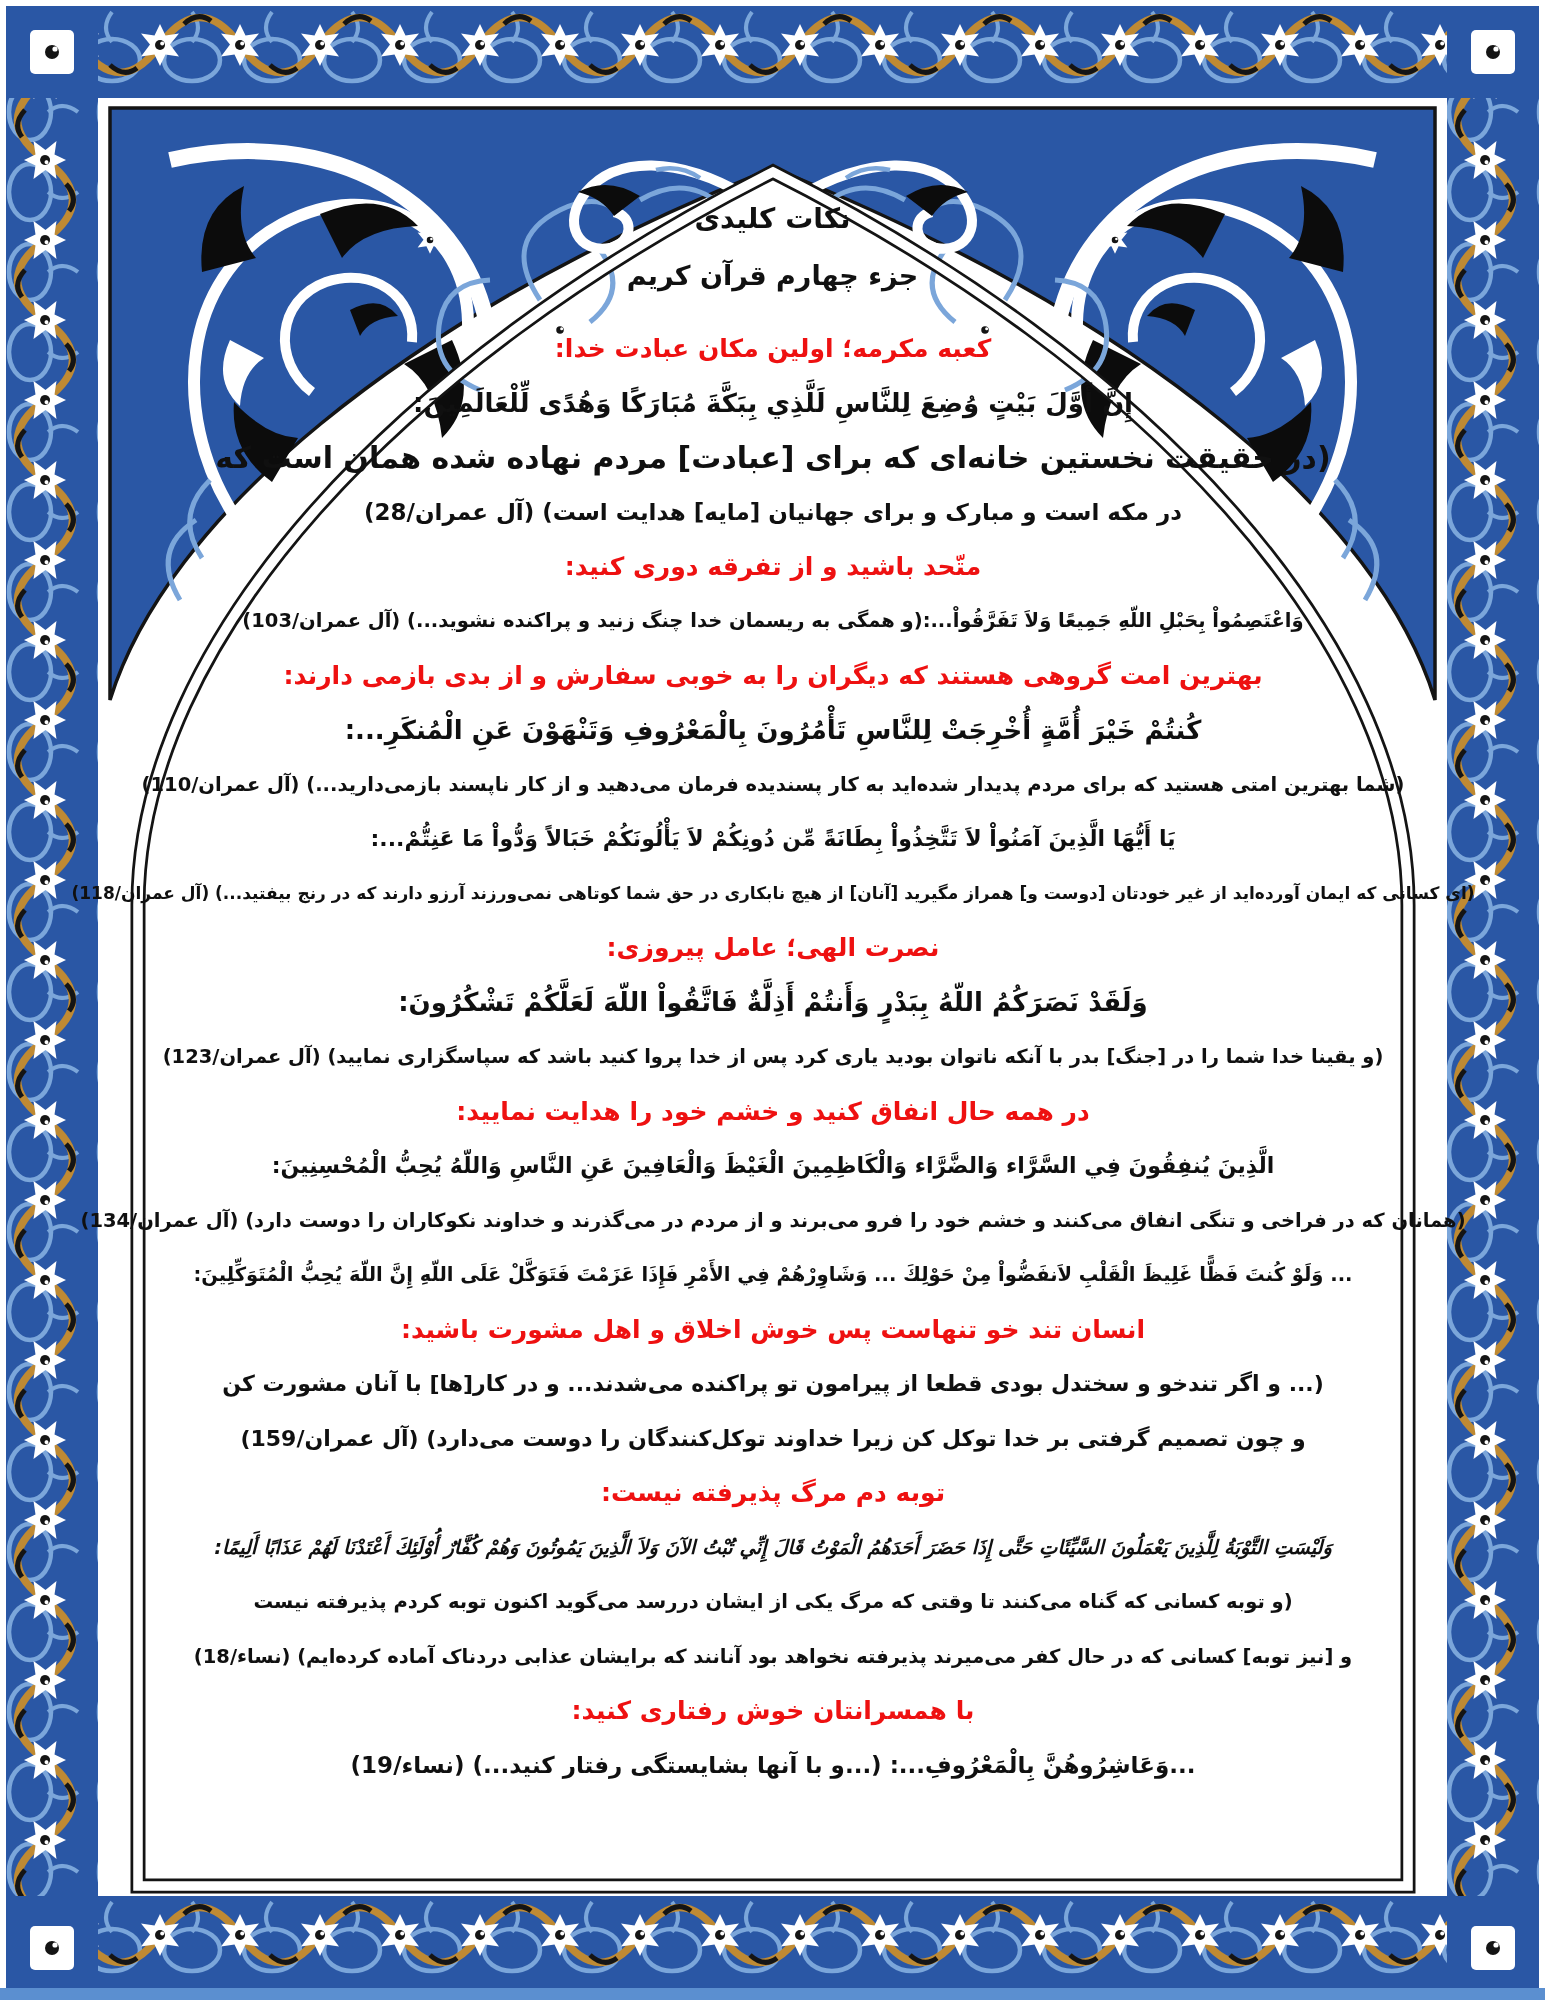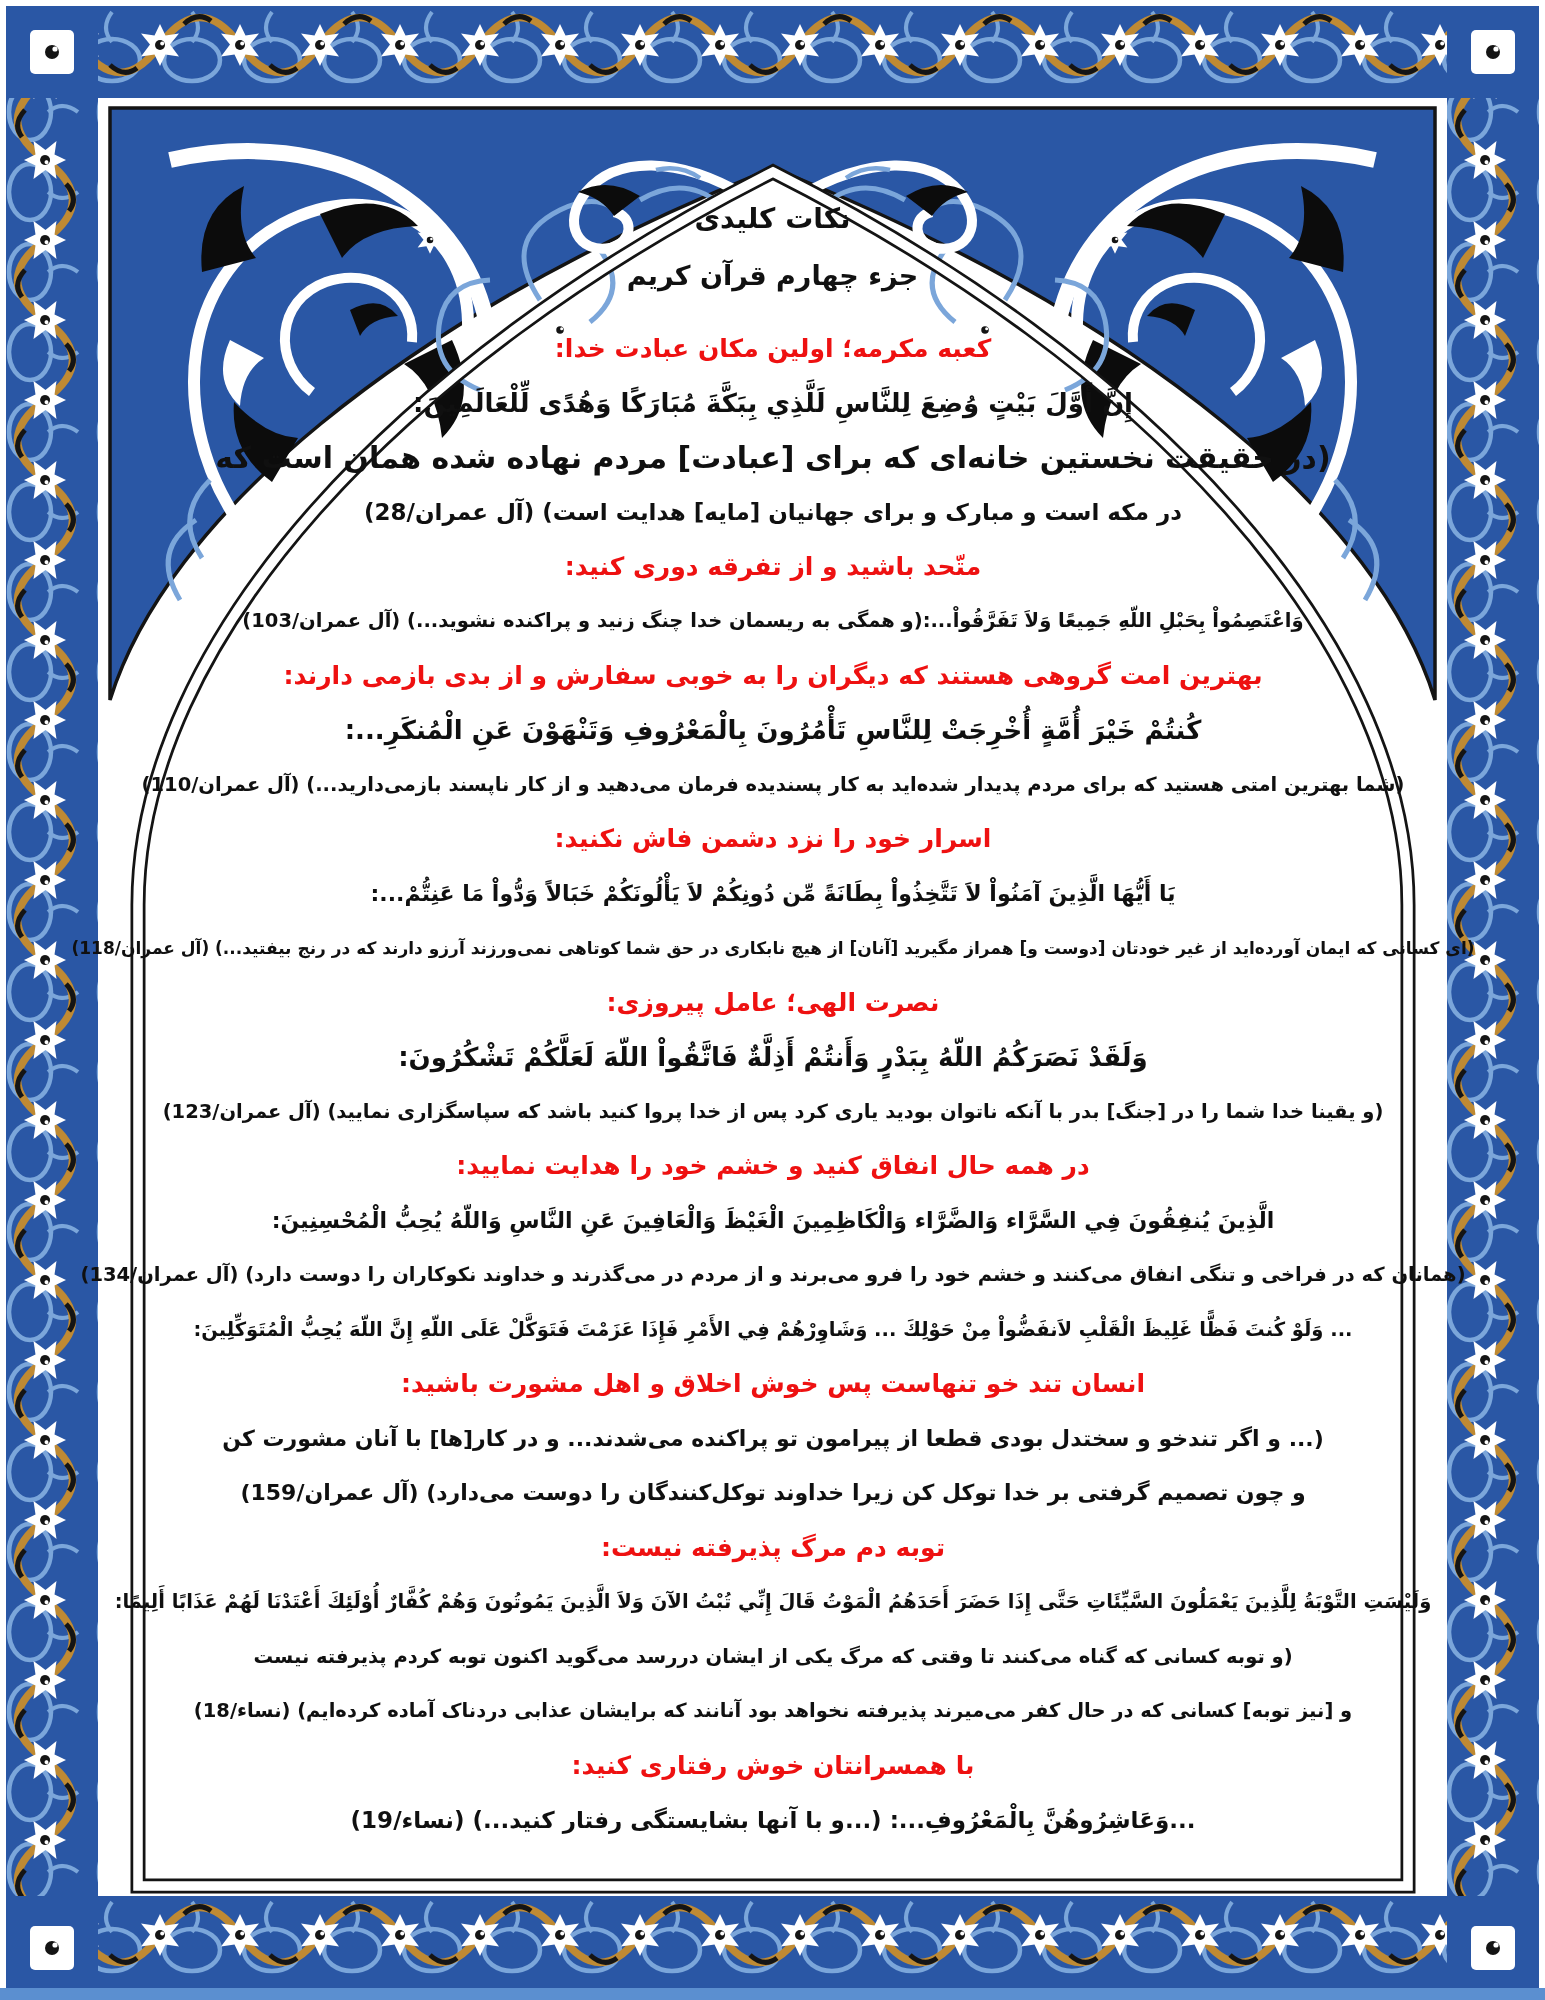--- a/index.html
+++ b/index.html
@@ -151,34 +151,33 @@
   <div id="sections">
       <div class="line heading" style="font-size: 25px;">کعبه مکرمه؛ اولین مکان عبادت خدا:</div>
       <div class="line arabic" style="font-size: 26px;">إِنَّ أَوَّلَ بَيْتٍ وُضِعَ لِلنَّاسِ لَلَّذِي بِبَكَّةَ مُبَارَكًا وَهُدًى لِّلْعَالَمِينَ:</div>
       <div class="line fa" style="font-size: 30px;">(در حقیقت نخستین خانه‌ای که برای [عبادت] مردم نهاده شده همان است که</div>
       <div class="line fa" style="font-size: 23px;">در مکه است و مبارک و برای جهانیان [مایه] هدایت است) (آل عمران/28)</div>
       <div class="line heading" style="font-size: 25px;">متّحد باشید و از تفرقه دوری کنید:</div>
       <div class="line mixed" style="font-size: 19.5px;">وَاعْتَصِمُواْ بِحَبْلِ اللّهِ جَمِيعًا وَلاَ تَفَرَّقُواْ...:(و همگی به ریسمان خدا چنگ زنید و پراکنده نشوید...) (آل عمران/103)</div>
       <div class="line heading" style="font-size: 25px;">بهترین امت گروهی هستند که دیگران را به خوبی سفارش و از بدی بازمی دارند:</div>
       <div class="line arabic" style="font-size: 26px;">كُنتُمْ خَيْرَ أُمَّةٍ أُخْرِجَتْ لِلنَّاسِ تَأْمُرُونَ بِالْمَعْرُوفِ وَتَنْهَوْنَ عَنِ الْمُنكَرِ...:</div>
       <div class="line fa" style="font-size: 19.5px;">(شما بهترین امتی هستید که برای مردم پدیدار شده‌اید به کار پسندیده فرمان می‌دهید و از کار ناپسند بازمی‌دارید...) (آل عمران/110)</div>
-      <div class="line heading" style="font-size: 25px;">اسرار خود را نزد دشمن فاش نکنید:</div>
       <div class="line arabic" style="font-size: 22px;">يَا أَيُّهَا الَّذِينَ آمَنُواْ لاَ تَتَّخِذُواْ بِطَانَةً مِّن دُونِكُمْ لاَ يَأْلُونَكُمْ خَبَالاً وَدُّواْ مَا عَنِتُّمْ...:</div>
       <div class="line fa" style="font-size: 17px;">(ای کسانی که ایمان آورده‌اید از غیر خودتان [دوست و] همراز مگیرید [آنان] از هیچ نابکاری در حق شما کوتاهی نمی‌ورزند آرزو دارند که در رنج بیفتید...) (آل عمران/118)</div>
       <div class="line heading" style="font-size: 25px;">نصرت الهی؛ عامل پیروزی:</div>
       <div class="line arabic" style="font-size: 26px;">وَلَقَدْ نَصَرَكُمُ اللّهُ بِبَدْرٍ وَأَنتُمْ أَذِلَّةٌ فَاتَّقُواْ اللّهَ لَعَلَّكُمْ تَشْكُرُونَ:</div>
       <div class="line fa" style="font-size: 19.5px;">(و یقینا خدا شما را در [جنگ] بدر با آنکه ناتوان بودید یاری کرد پس از خدا پروا کنید باشد که سپاسگزاری نمایید) (آل عمران/123)</div>
       <div class="line heading" style="font-size: 25px;">در همه حال انفاق کنید و خشم خود را هدایت نمایید:</div>
       <div class="line arabic" style="font-size: 22px;">الَّذِينَ يُنفِقُونَ فِي السَّرَّاء وَالضَّرَّاء وَالْكَاظِمِينَ الْغَيْظَ وَالْعَافِينَ عَنِ النَّاسِ وَاللّهُ يُحِبُّ الْمُحْسِنِينَ:</div>
       <div class="line fa" style="font-size: 19.5px;">(همانان که در فراخی و تنگی انفاق می‌کنند و خشم خود را فرو می‌برند و از مردم در می‌گذرند و خداوند نکوکاران را دوست دارد) (آل عمران/134)</div>
       <div class="line arabic" style="font-size: 19.5px;">... وَلَوْ كُنتَ فَظًّا غَلِيظَ الْقَلْبِ لاَنفَضُّواْ مِنْ حَوْلِكَ ... وَشَاوِرْهُمْ فِي الأَمْرِ فَإِذَا عَزَمْتَ فَتَوَكَّلْ عَلَى اللّهِ إِنَّ اللّهَ يُحِبُّ الْمُتَوَكِّلِينَ:</div>
       <div class="line heading" style="font-size: 25px;">انسان تند خو تنهاست پس خوش اخلاق و اهل مشورت باشید:</div>
       <div class="line fa" style="font-size: 22px;">(... و اگر تندخو و سختدل بودی قطعا از پیرامون تو پراکنده می‌شدند... و در کار[ها] با آنان مشورت کن</div>
       <div class="line fa" style="font-size: 22px;">و چون تصمیم گرفتی بر خدا توکل کن زیرا خداوند توکل‌کنندگان را دوست می‌دارد) (آل عمران/159)</div>
       <div class="line heading" style="font-size: 25px;">توبه دم مرگ پذیرفته نیست:</div>
-      <div class="line arabic" style="font-size: 19.5px;">وَلَيْسَتِ التَّوْبَةُ لِلَّذِينَ يَعْمَلُونَ السَّيِّئَاتِ حَتَّى إِذَا حَضَرَ أَحَدَهُمُ الْمَوْتُ قَالَ إِنِّي تُبْتُ الآنَ وَلاَ الَّذِينَ يَمُوتُونَ وَهُمْ كُفَّارٌ أُوْلَئِكَ أَعْتَدْنَا لَهُمْ عَذَابًا أَلِيمًا:</div>
+      <div class="line arabic" style="font-size: 19.5px; font-style: italic;">وَلَيْسَتِ التَّوْبَةُ لِلَّذِينَ يَعْمَلُونَ السَّيِّئَاتِ حَتَّى إِذَا حَضَرَ أَحَدَهُمُ الْمَوْتُ قَالَ إِنِّي تُبْتُ الآنَ وَلاَ الَّذِينَ يَمُوتُونَ وَهُمْ كُفَّارٌ أُوْلَئِكَ أَعْتَدْنَا لَهُمْ عَذَابًا أَلِيمًا:</div>
       <div class="line fa" style="font-size: 19.5px;">(و توبه کسانی که گناه می‌کنند تا وقتی که مرگ یکی از ایشان دررسد می‌گوید اکنون توبه کردم پذیرفته نیست</div>
       <div class="line fa" style="font-size: 19.5px;">و [نیز توبه] کسانی که در حال کفر می‌میرند پذیرفته نخواهد بود آنانند که برایشان عذابی دردناک آماده کرده‌ایم) (نساء/18)</div>
       <div class="line heading" style="font-size: 25px;">با همسرانتان خوش رفتاری کنید:</div>
       <div class="line mixed" style="font-size: 23px;">...وَعَاشِرُوهُنَّ بِالْمَعْرُوفِ...: (...و با آنها بشایستگی رفتار کنید...) (نساء/19)</div>
     </div>
 
 </div>
 
 </body></html>

